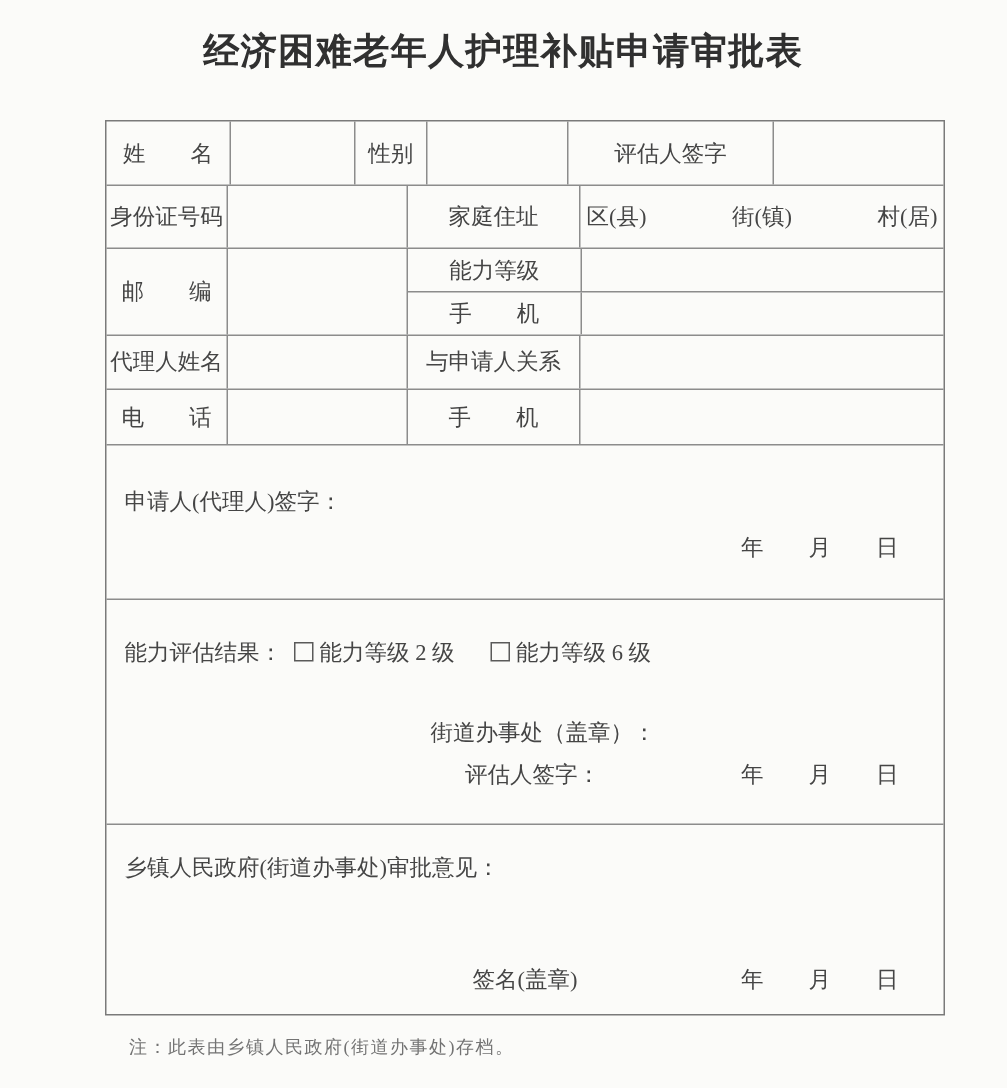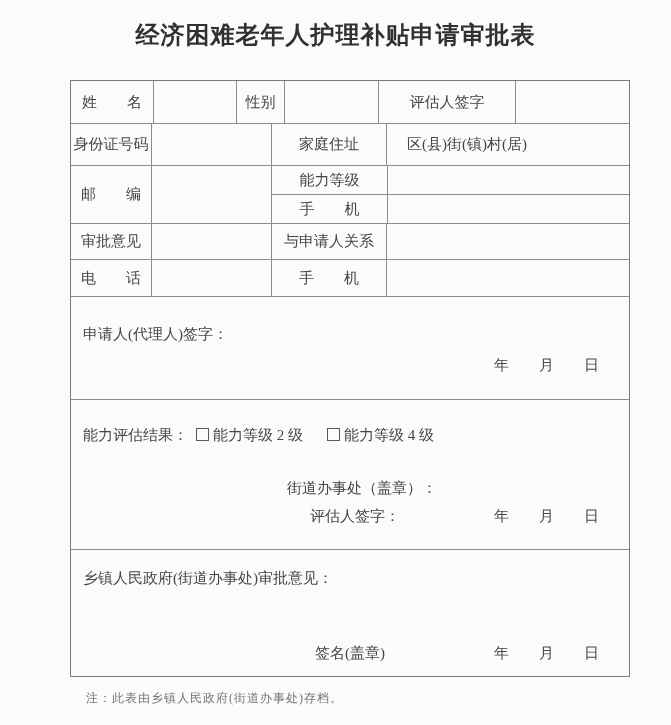--- a/index.html
+++ b/index.html
@@ -43,21 +43,21 @@
     display:flex;
     align-items:center;
     justify-content:center;
     overflow:hidden;
   }
   .fcell:first-child{border-left:none;}
   .w82{width:82px;} .w83{width:83px;} .w48{width:48px;} .w94{width:94px;} .w137{width:137px;}
   .w80{width:80px;text-align:right;} .w120{width:120px;} .w115{width:115px;}
   .grow{flex:1;}
   .h42{height:42px;} .h58{height:58px;} .h36{height:36px;} .h37{height:37px;}
-  .addr-cell{justify-content:flex-start;padding:0 20px;}
+  .addr-cell{justify-content:space-between;padding:0 4px;}
   .subcol{flex:1;flex-direction:column;align-items:stretch;padding:0;}
   .subrow{flex:1;display:flex;}
   .subrow.bt{border-top:1px solid var(--line);}
   .sublabel{width:115px;display:flex;align-items:center;justify-content:center;}
   .subvalue{flex:1;border-left:1px solid var(--line);}
   .section{position:relative;display:block;}
   .h103{height:103px;} .h150{height:150px;} .h127{height:127px;}
   .abs{position:absolute;white-space:nowrap;}
   .checkbox{
     display:inline-block;
@@ -113,41 +113,41 @@
         <div class="subvalue"></div>
       </div>
       <div class="subrow bt">
         <div class="sublabel">手　　机</div>
         <div class="subvalue"></div>
       </div>
     </div>
   </div>
 
   <div class="frow h36">
-    <div class="fcell w80">审批意见</div>
+    <div class="fcell w80">代理人姓名</div>
     <div class="fcell w120"></div>
     <div class="fcell w115">与申请人关系</div>
     <div class="fcell grow"></div>
   </div>
 
   <div class="frow h37">
     <div class="fcell w80">电　　话</div>
     <div class="fcell w120"></div>
     <div class="fcell w115">手　　机</div>
     <div class="fcell grow"></div>
   </div>
 
   <div class="frow section h103">
     <span class="abs" style="left:12px;top:28px;">申请人(代理人)签字：</span>
     <span class="abs" style="right:30px;top:59px;">年　　月　　日</span>
   </div>
 
   <div class="frow section h150">
     <span class="abs" style="left:12px;top:26px;">
-      <span>能力评估结果：</span><span class="opt2"><span class="checkbox"></span><span>能力等级 2 级</span></span><span class="opt3"><span class="checkbox"></span><span>能力等级 4 级</span></span>
+      <span>能力评估结果：</span><span class="opt2"><span class="checkbox"></span><span>能力等级 2 级</span></span><span class="opt3"><span class="checkbox"></span><span>能力等级 6 级</span></span>
     </span>
     <span class="abs" style="left:216px;top:79px;">街道办事处（盖章）：</span>
     <span class="abs" style="left:239px;top:107px;">评估人签字：</span>
     <span class="abs" style="right:30px;top:107px;">年　　月　　日</span>
   </div>
 
   <div class="frow section h127">
     <span class="abs" style="left:12px;top:19px;">乡镇人民政府(街道办事处)审批意见：</span>
     <span class="abs" style="left:244px;top:94px;">签名(盖章)</span>
     <span class="abs" style="right:30px;top:94px;">年　　月　　日</span>

